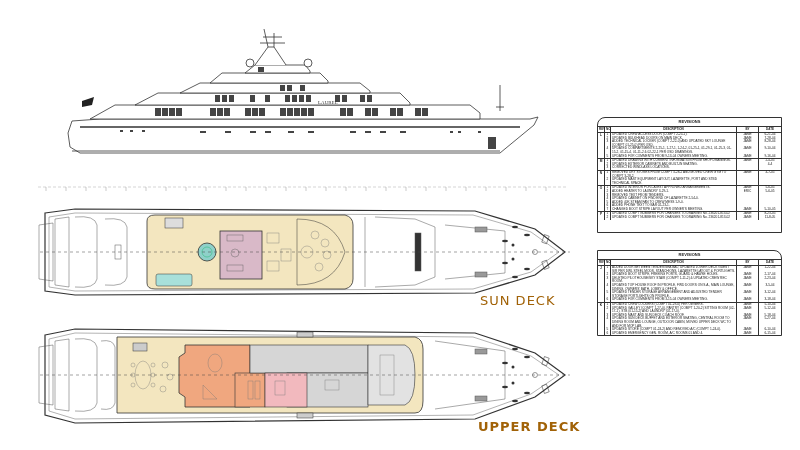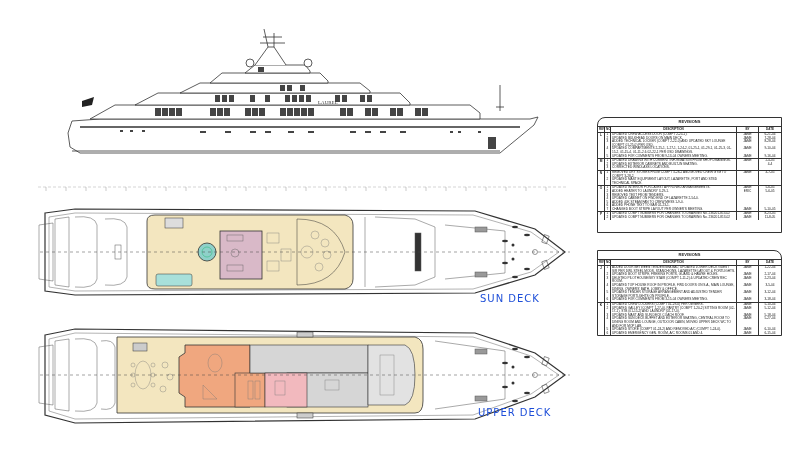--- a/index.html
+++ b/index.html
@@ -1,19 +1,19 @@
 <!DOCTYPE html>
 <html><head>
 <meta charset="utf-8">
 <style>
   html,body{margin:0;padding:0;background:#fff;}
   body{width:800px;height:450px;position:relative;overflow:hidden;font-family:"Liberation Sans",sans-serif;color:#222;}
   .abs{position:absolute;}
   svg{display:block;}
-  .deck-label{position:absolute;font-family:"DejaVu Sans",sans-serif;font-size:10px;letter-spacing:1px;color:#1d4ed8;}
+  .deck-label{position:absolute;font-family:"DejaVu Sans",sans-serif;font-size:13px;letter-spacing:1px;color:#a16207;}
   .rev-table{position:absolute;border:1px solid #333;background:#fff;font-size:3.2px;line-height:3.6px;font-family:"Liberation Sans",sans-serif;}
   .rev-title{text-align:center;font-weight:bold;font-size:4px;border-bottom:1px solid #333;height:8px;line-height:8px;}
   .rev-head{display:flex;border-bottom:1px solid #333;font-weight:bold;font-size:3px;height:5px;line-height:5px;}
   .rev-head div,.rev-row div{border-right:1px solid #333;box-sizing:border-box;padding:0 1px;}
   .c-rev{width:7px;text-align:center;}
   .c-no{width:6px;text-align:center;}
   .c-desc{flex:1;}
   .c-by{width:22px;text-align:center;}
   .c-date{width:22px;text-align:center;border-right:none!important;}
   .rev-group{display:flex;border-bottom:1px solid #333;}
@@ -288,21 +288,21 @@
         <circle cx="478" cy="58" r="1.5"></circle>
     </g>
     <circle cx="500" cy="50" r="2.5" fill="none" stroke="#333" stroke-width="0.5"></circle>
     <g fill="none" stroke="#333" stroke-width="0.5">
       <rect x="508" y="32" width="5" height="8" transform="rotate(20 510 36)"></rect>
       <rect x="508" y="60" width="5" height="8" transform="rotate(-20 510 64)"></rect>
     </g>
     <line x1="5" y1="50" x2="535" y2="50" stroke="#444" stroke-width="0.5" stroke-dasharray="3 3"></line>
   </svg>
 </div>
-<div class="deck-label" style="left:478px;top:407px;">UPPER DECK</div>
+<div class="deck-label" style="left:478px;top:419px;font-weight:bold;">UPPER DECK</div>
 
 <div class="rev-table" style="left:597px;top:117px;width:183px;height:114px;border-top-left-radius:8px;">
   <div class="rev-title">REVISIONS</div>
   <div class="rev-head">
     <div class="c-rev">REV</div>
     <div class="c-no">NO</div>
     <div class="c-desc" style="text-align:center">DESCRIPTION</div>
     <div class="c-by">BY</div>
     <div class="c-date">DATE</div>
   </div>

